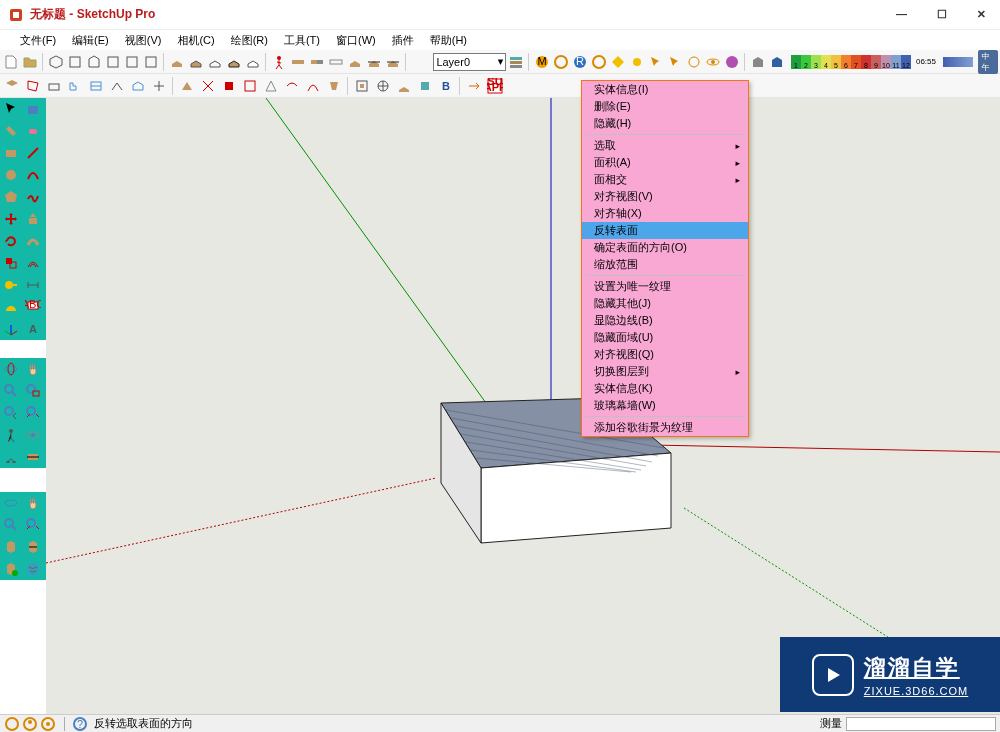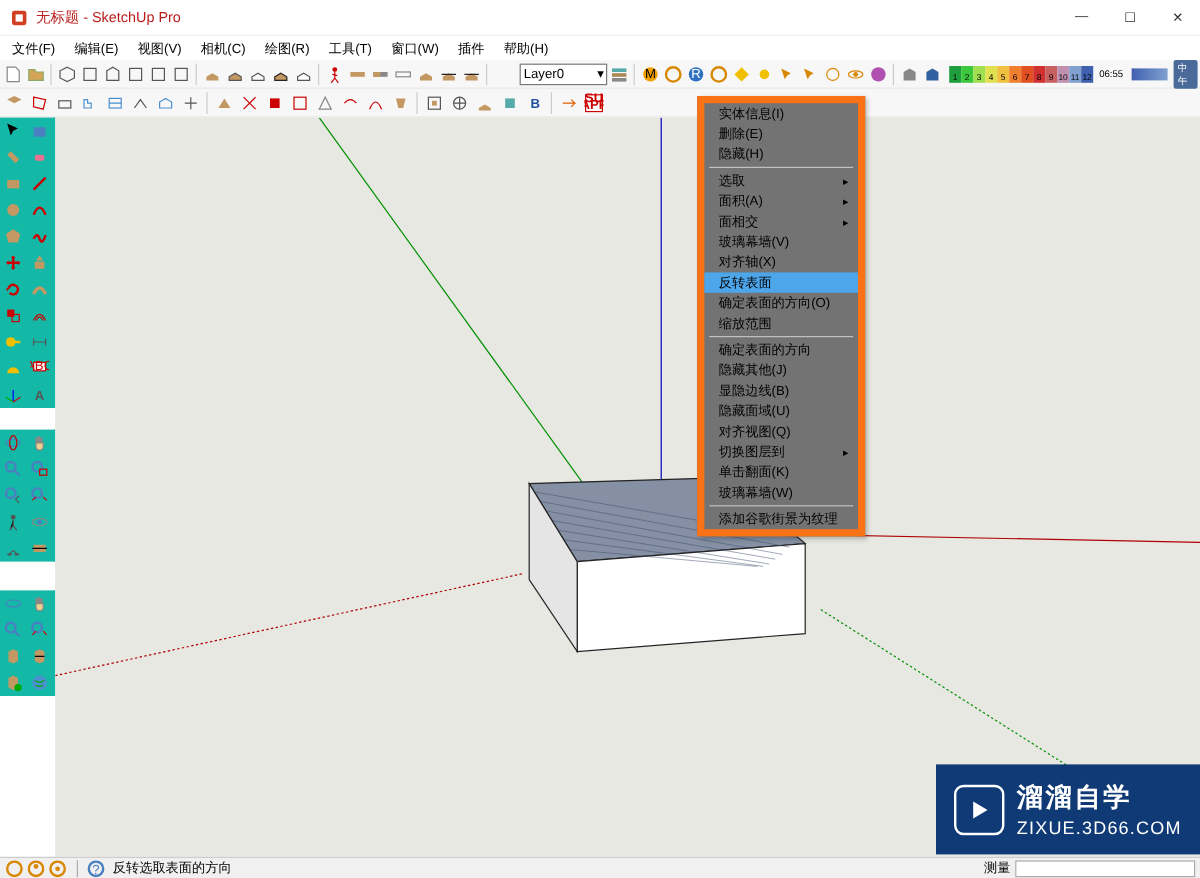--- a/index.html
+++ b/index.html
@@ -1,26 +1,26 @@
 <!DOCTYPE html>
 <html><head>
 <meta charset="utf-8">
 <style>
 * { margin: 0; padding: 0; box-sizing: border-box; font-family: "Microsoft YaHei", "SimSun", sans-serif; font-size: 11px; }
 body { background: #fff; width: 1000px; height: 732px; position: relative; overflow: hidden; }
 
 
-.titlebar { height: 30px; background: #fff; display: flex; align-items: center; padding: 0 8px; border-bottom: 1px solid #eee; }
+.titlebar { height: 30px; background: #fff; display: flex; align-items: center; padding: 0 8px; border-bottom: 1px solid #eee; font-weight: bold; }
 .titlebar .app-icon { width: 16px; height: 16px; margin-right: 6px; }
 .titlebar .title { color: #b91c1c; font-size: 12px; }
 .titlebar .win-controls { margin-left: auto; display: flex; gap: 18px; font-size: 14px; color: #333; }
 .titlebar .win-controls span { cursor: pointer; padding: 2px 6px; }
 
 
-.menubar { height: 20px; display: flex; align-items: center; padding: 0 4px; gap: 4px; }
+.menubar { height: 20px; display: flex; align-items: center; padding: 0 14px; gap: 4px; }
 .menubar .menu-item { padding: 0 6px; color: #000; cursor: pointer; font-size: 11px; }
 
 
 .toolbar-row { height: 24px; display: flex; align-items: center; padding: 0 2px; gap: 1px; border-bottom: 1px solid #e5e5e5; background: #f7f7f7; }
 .toolbar-row .tb-btn { width: 20px; height: 20px; display: flex; align-items: center; justify-content: center; cursor: pointer; border: 1px solid transparent; }
 .toolbar-row .sep { width: 2px; height: 18px; border-left: 1px solid #ccc; margin: 0 2px; }
 .layer-select { width: 85px; height: 18px; font-size: 11px; background: #fff; border: 1px solid #7a7a7a; padding: 0 2px; display:flex; align-items:center; justify-content:space-between;margin-left:24px;}
 .color-strip { display: flex; align-items: center; margin-left: 4px; }
 .color-strip .cs { width: 10px; height: 14px; display:flex; align-items:flex-end; justify-content:center; font-size:7px; color:#000;}
 .time-badge { font-size: 8px; margin-left: 4px; padding: 1px 3px; background: #4a6a9a; color: #fff; border-radius: 2px;}
@@ -29,39 +29,39 @@
 .left-palette { position: absolute; left: 0; top: 98px; width: 46px; background: #14b8a6; display: flex; flex-wrap: wrap; border-right: 1px solid #14b8a6; }
 .left-palette.p2 { top: 358px; }
 .left-palette.p3 { top: 492px; }
 .left-palette .lp-btn { width: 22px; height: 22px; display: flex; align-items: center; justify-content: center; cursor: pointer; border: 1px solid transparent; }
 
 
 .viewport { position: absolute; left: 46px; top: 98px; right: 0; bottom: 18px; background: #e8e8e2; overflow: hidden; }
 .viewport svg { width: 100%; height: 100%; }
 
 
-.context-menu { position: absolute; left: 581px; top: 80px; width: 140px; background: #737373; border: 6px solid #f97316; box-shadow: 2px 2px 4px rgba(0,0,0,0.25); }
+.context-menu { position: absolute; left: 581px; top: 80px; width: 168px; background: #f9a8d4; border: 1px solid #f97316; box-shadow: 2px 2px 4px rgba(0,0,0,0.25); }
 .context-menu .cm-item { height: 17px; padding: 0 8px 0 12px; display: flex; align-items: center; justify-content: space-between; cursor: pointer; font-size: 11px; }
 .context-menu .cm-item.highlighted { background: #4ea6ea; color: #000; }
 .context-menu .cm-sep { height: 1px; background: #c0c0c0; margin: 2px 4px; }
 .context-menu .cm-arrow { font-size: 9px; }
 
 
 .statusbar { position: absolute; left: 0; bottom: 0; right: 0; height: 18px; background: #f0f0f0; border-top: 1px solid #ccc; display: flex; align-items: center; padding: 0 4px; font-size: 11px; }
 .statusbar .sb-icon { width: 16px; height: 16px; margin-right: 2px; }
 .statusbar .sb-sep { width: 2px; height: 14px; border-left: 1px solid #aaa; margin: 0 6px; }
 .statusbar .sb-right { margin-left: auto; display:flex; align-items:center; gap: 4px; text-align: center;}
 .statusbar .measure-box { width: 150px; height: 14px; background: #fff; border: 1px solid #aaa; }
 
 
 .watermark { position: absolute; right: 0; bottom: 20px; width: 220px; height: 75px; background: #0f3a75; display: flex; align-items: center; justify-content: center; gap: 10px; padding: 0 10px; }
 .watermark .wm-play { width: 42px; height: 42px; border: 2px solid #fff; border-radius: 8px; display: flex; align-items: center; justify-content: center; }
-.watermark .wm-text { color: #fff; }
+.watermark .wm-text { color: #fff; text-decoration: underline; }
 .watermark .wm-main { font-size: 22px; font-weight: bold; letter-spacing: 2px;}
-.watermark .wm-sub { font-size: 15px; letter-spacing: 1px; margin-top: 2px;}
+.watermark .wm-sub { font-size: 11px; letter-spacing: 1px; margin-top: 2px;}
 
 
 .ico { width: 16px; height: 16px; }
 </style>
 </head>
 <body>
 
 <div class="titlebar">
   <span class="app-icon">
     <svg class="ico" viewBox="0 0 16 16">
@@ -692,36 +692,36 @@
       <span class="cm-arrow">▸</span>
     </div>
   <div class="cm-item">
       <span>面积(A)</span>
       <span class="cm-arrow">▸</span>
     </div>
   <div class="cm-item">
       <span>面相交</span>
       <span class="cm-arrow">▸</span>
     </div>
-  <div class="cm-item">玻璃幕墙(V)</div>
+  <div class="cm-item">对齐视图(V)</div>
   <div class="cm-item">对齐轴(X)</div>
   <div class="cm-item highlighted">反转表面</div>
   <div class="cm-item">确定表面的方向(O)</div>
   <div class="cm-item">缩放范围</div>
   <div class="cm-sep"></div>
-  <div class="cm-item">确定表面的方向</div>
+  <div class="cm-item">设置为唯一纹理</div>
   <div class="cm-item">隐藏其他(J)</div>
   <div class="cm-item">显隐边线(B)</div>
   <div class="cm-item">隐藏面域(U)</div>
   <div class="cm-item">对齐视图(Q)</div>
   <div class="cm-item">
       <span>切换图层到</span>
       <span class="cm-arrow">▸</span>
     </div>
-  <div class="cm-item">单击翻面(K)</div>
+  <div class="cm-item">实体信息(K)</div>
   <div class="cm-item">玻璃幕墙(W)</div>
   <div class="cm-sep"></div>
   <div class="cm-item">添加谷歌街景为纹理</div>
 </div>
 
 <div class="watermark">
   <div class="wm-play">
     <svg width="20" height="20" viewBox="0 0 20 20">
         <polygon points="5,3 17,10 5,17" fill="#fff"></polygon>
       </svg>

